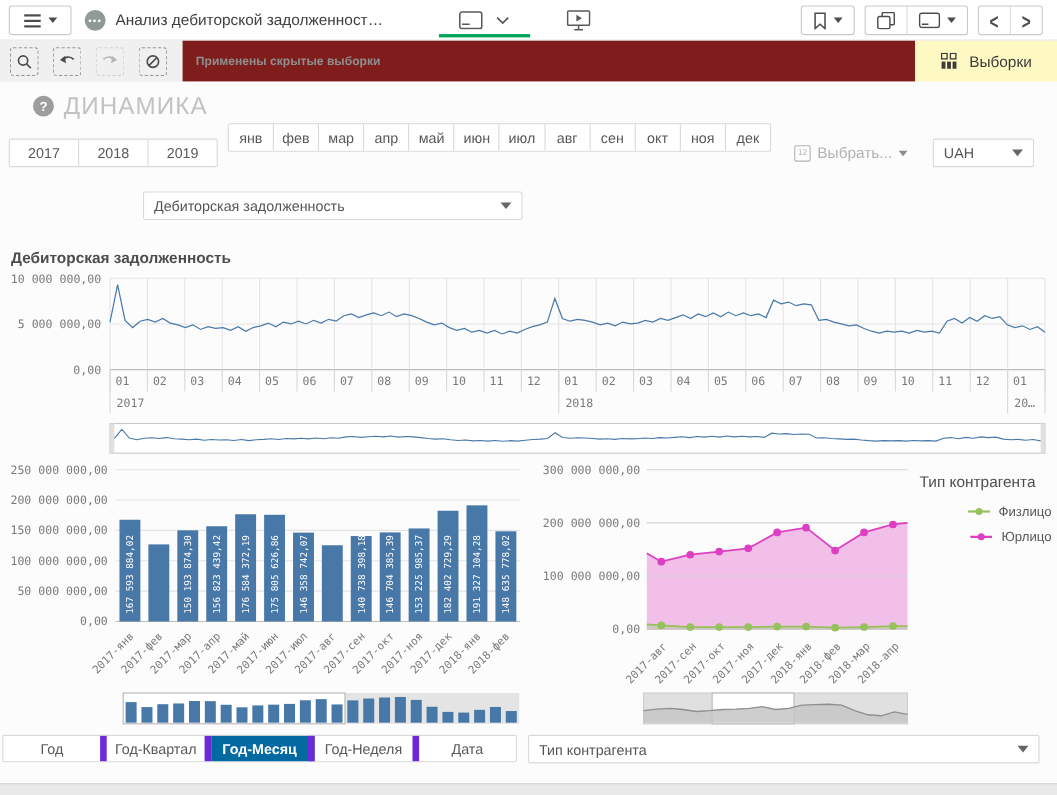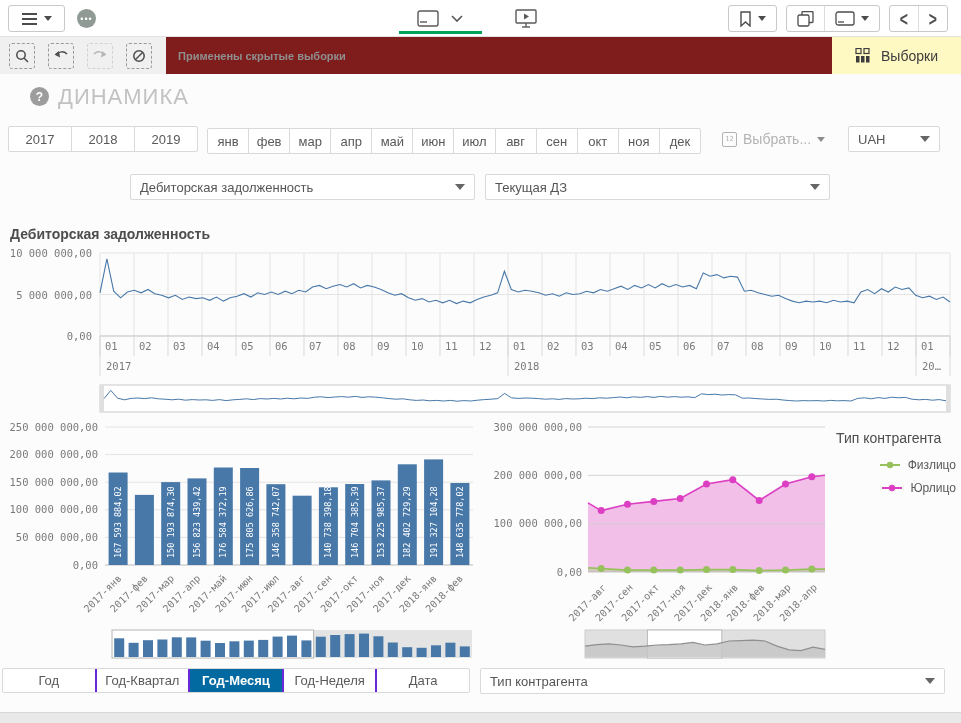--- a/index.html
+++ b/index.html
@@ -48,21 +48,21 @@
   .dropdown { position:absolute; height:26px; border:1px solid #d9d9d9; border-radius:2px; background:#fff; display:flex; align-items:center; justify-content:space-between; padding:12px 9px; font-size:13px; color:#555; cursor:pointer; }
   .dd-caret { width:0; height:0; border-left:5px solid transparent; border-right:5px solid transparent; border-top:6px solid #666; }
 
   .chart-title { position:absolute; left:10px; top:226px; font-size:14px; font-weight:bold; color:#4d4d4d; }
 
   .legend { position:absolute; left:836px; top:430px; width:120px; }
   .legend-title { font-size:14px; color:#4d4d4d; margin-bottom:12px; }
   .legend-item { display:flex; align-items:center; gap:8px; margin-bottom:9px; font-size:12px; color:#595959; cursor:pointer;justify-content:flex-end; }
 
   .tabs { position:absolute; left:2px; top:668px; width:468px; height:25px; display:flex; border:1px solid #d9d9d9; border-radius:2px; background:#fff; }
-  .tab { flex:1; display:flex; align-items:center; justify-content:center; font-size:13px; color:#595959; border-right:2px solid #6d28d9; cursor:pointer; }
+  .tab { flex:1; display:flex; align-items:center; justify-content:center; font-size:13px; color:#595959; border-right:6px solid #6d28d9; cursor:pointer; }
   .tab:last-child { border-right:none; }
   .tab.selected { color:#fff; font-weight:bold; }
 
   .bottom-strip { position:absolute; left:0; top:712px; width:961px; height:11px; background:#e9e9e9; border-top:1px solid #d6d6d6; }
 
   text { font-family:"DejaVu Sans Mono", monospace; }
 </style>
 </head>
 <body>
 
@@ -71,20 +71,21 @@
   <header class="topbar">
     <div class="menu-btn">
       <span class="hamburger">
           <span></span>
           <span></span>
           <span></span>
         </span>
       <span class="caret"></span>
     </div>
     <div class="app-avatar">•••</div>
+    <div class="app-title">Анализ дебиторской задолженност…</div>
 
     <div class="sheet-tab">
       <svg class="ic" width="22" height="17" viewBox="0 0 22 17">
         <rect x="1" y="1" width="20" height="15" rx="2" fill="none" stroke="#595959" stroke-width="1.4"></rect>
         <line x1="3" y1="12" x2="10" y2="12" stroke="#595959" stroke-width="1.4"></line>
       </svg>
       <svg class="ic" width="12" height="8" viewBox="0 0 12 8">
         <polyline points="1,1 6,6 11,1" fill="none" stroke="#595959" stroke-width="1.6"></polyline>
       </svg>
     </div>
@@ -175,21 +176,21 @@
   </div>
 
   <div class="help-circle">?</div>
   <div class="page-title">ДИНАМИКА</div>
 
   <div class="seg-group" id="years-group" style="left:8px; top:126px; width:190px;">
       <div class="seg-cell">2017</div>
       <div class="seg-cell">2018</div>
       <div class="seg-cell">2019</div>
     </div>
-  <div class="seg-group" id="months-group" style="left:207px; top:128px; width:494px;">
+  <div class="seg-group" id="months-group" style="left:207px; top:112px; width:494px;">
       <div class="seg-cell">янв</div>
       <div class="seg-cell">фев</div>
       <div class="seg-cell">мар</div>
       <div class="seg-cell">апр</div>
       <div class="seg-cell">май</div>
       <div class="seg-cell">июн</div>
       <div class="seg-cell">июл</div>
       <div class="seg-cell">авг</div>
       <div class="seg-cell">сен</div>
       <div class="seg-cell">окт</div>
@@ -203,24 +204,20 @@
     <span class="caret light"></span>
   </div>
 
   <div class="dropdown" style="left:848px; top:126px; width:92px;">
     <span>UAH</span>
     <span class="dd-caret"></span>
   </div>
 
   <div class="dropdown" style="left:130px; top:174px; width:345px;">
     <span>Дебиторская задолженность</span>
-    <span class="dd-caret"></span>
-  </div>
-  <div class="dropdown" style="left:485px; top:174px; width:345px;">
-    <span>Текущая ДЗ</span>
     <span class="dd-caret"></span>
   </div>
 
   <div class="chart-title">Дебиторская задолженность</div>
   <svg id="main-chart" width="944" height="170" viewBox="0 0 944 170" style="position:absolute; left:8px; top:246px;">
       <g>
         <line x1="92" y1="7" x2="92" y2="90" stroke="#e4e4e4" stroke-width="1"></line>
         <line x1="126" y1="7" x2="126" y2="90" stroke="#e4e4e4" stroke-width="1"></line>
         <line x1="160" y1="7" x2="160" y2="90" stroke="#e4e4e4" stroke-width="1"></line>
         <line x1="194" y1="7" x2="194" y2="90" stroke="#e4e4e4" stroke-width="1"></line>

